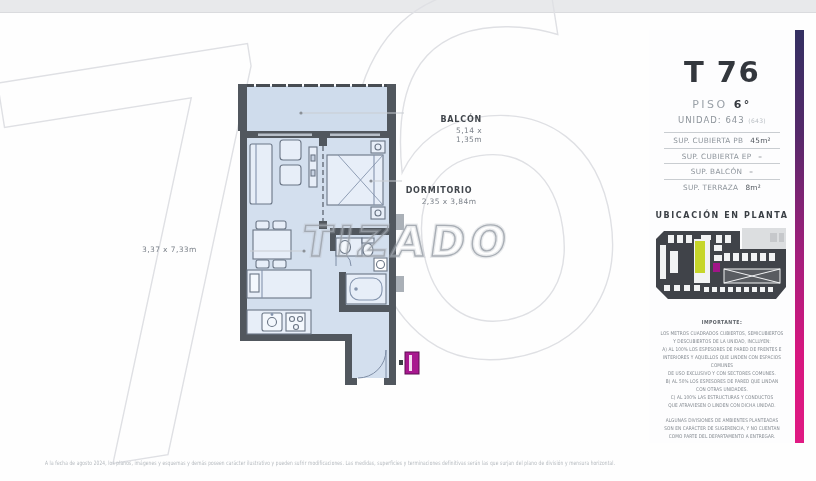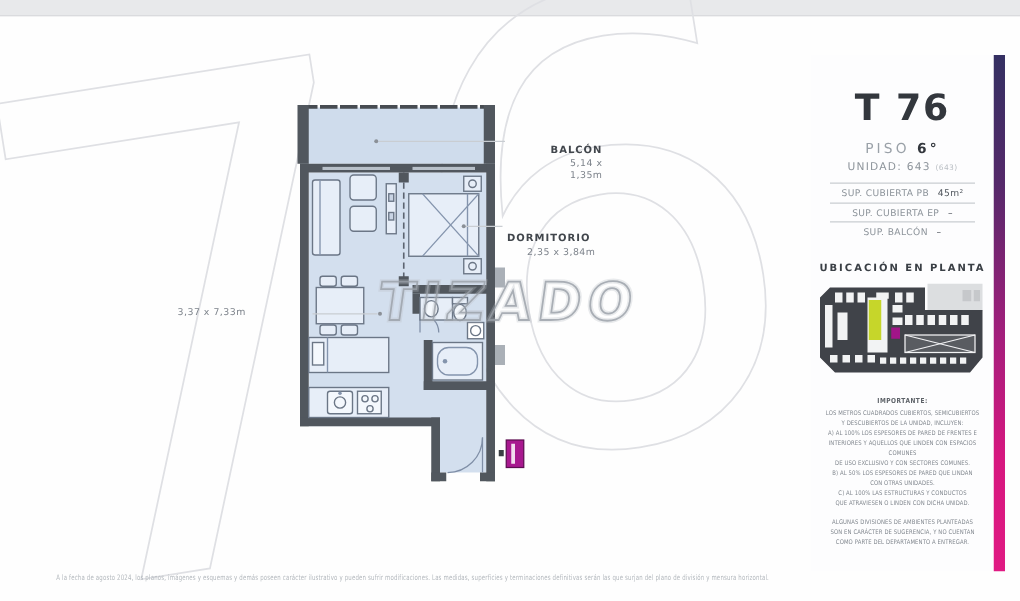--- a/index.html
+++ b/index.html
@@ -13,21 +13,21 @@
     background:#e8e9eb;border-bottom:1px solid #dadbde;}
   
   #plan-svg{position:absolute;left:0;top:0;}
   .room-label{position:absolute;line-height:1.25;}
   .room-label .rl-name{font-size:8px;font-weight:bold;letter-spacing:.8px;color:#41464c;}
   .room-label .rl-dim{font-size:7.5px;letter-spacing:.4px;color:#7d838b;margin-top:1px;margin-left:20px;}
   #label-balcon{left:420px;top:115px;width:62px;text-align:right;}
   #label-dormitorio{left:400px;top:186px;width:78px;text-align:center;}
   #label-estar{left:122px;top:244px;width:126px;text-align:left;}
   
-  .sidebar{position:absolute;left:649px;top:44px;width:157px;height:413px;background:#fdfdfe;}
+  .sidebar{position:absolute;left:649px;top:30px;width:157px;height:413px;background:#fdfdfe;}
   .accent-bar{position:absolute;right:2px;top:0;bottom:0;width:9px;
     background:linear-gradient(180deg,#343062 0%,#55296a 25%,#a51e7c 55%,#d6177f 78%,#e01a83 100%);}
   .sb-inner{width:146px;text-align:center;}
   .sb-title{font-size:29px;font-weight:bold;letter-spacing:1.5px;color:#33373d;margin-top:25px;}
   .sb-floor{margin-top:9px;font-size:11px;letter-spacing:2.5px;}
   .sb-floor .fl-label{color:#9aa1a8;}
   .sb-floor .fl-value{color:#33373d;font-weight:bold;}
   .sb-unit{margin-top:4px;font-size:8.5px;letter-spacing:1px;color:#8d949b;}
   .sb-unit .u-note{font-size:6px;color:#b9bec3;letter-spacing:.3px;}
   .areas{width:116px;margin:7px auto 0 auto;}
@@ -210,20 +210,24 @@
         <span class="a-label">SUP. CUBIERTA PB</span>
         <span class="a-value">45m²</span>
       </div>
       <div class="area-row">
         <span class="a-label">SUP. CUBIERTA EP</span>
         <span class="a-value">–</span>
       </div>
       <div class="area-row">
         <span class="a-label">SUP. BALCÓN</span>
         <span class="a-value">–</span>
+      </div>
+      <div class="area-row">
+        <span class="a-label">SUP. TERRAZA</span>
+        <span class="a-value">8m²</span>
       </div>
     </div>
 
     <div class="sb-location">UBICACIÓN EN PLANTA</div>
 
     <svg class="minimap" width="136" height="80" viewBox="0 0 136 80">
       <rect x="88" y="3" width="44" height="22" fill="#dcdee0"></rect>
       <rect x="116" y="8" width="7" height="9" fill="#c6c8cb"></rect>
       <rect x="125" y="8" width="5" height="9" fill="#c6c8cb"></rect>
       <path d="M10,6 H86 V24 H132 V62 L122,74 H14 L2,62 V14 Z" fill="#404349"></path>

